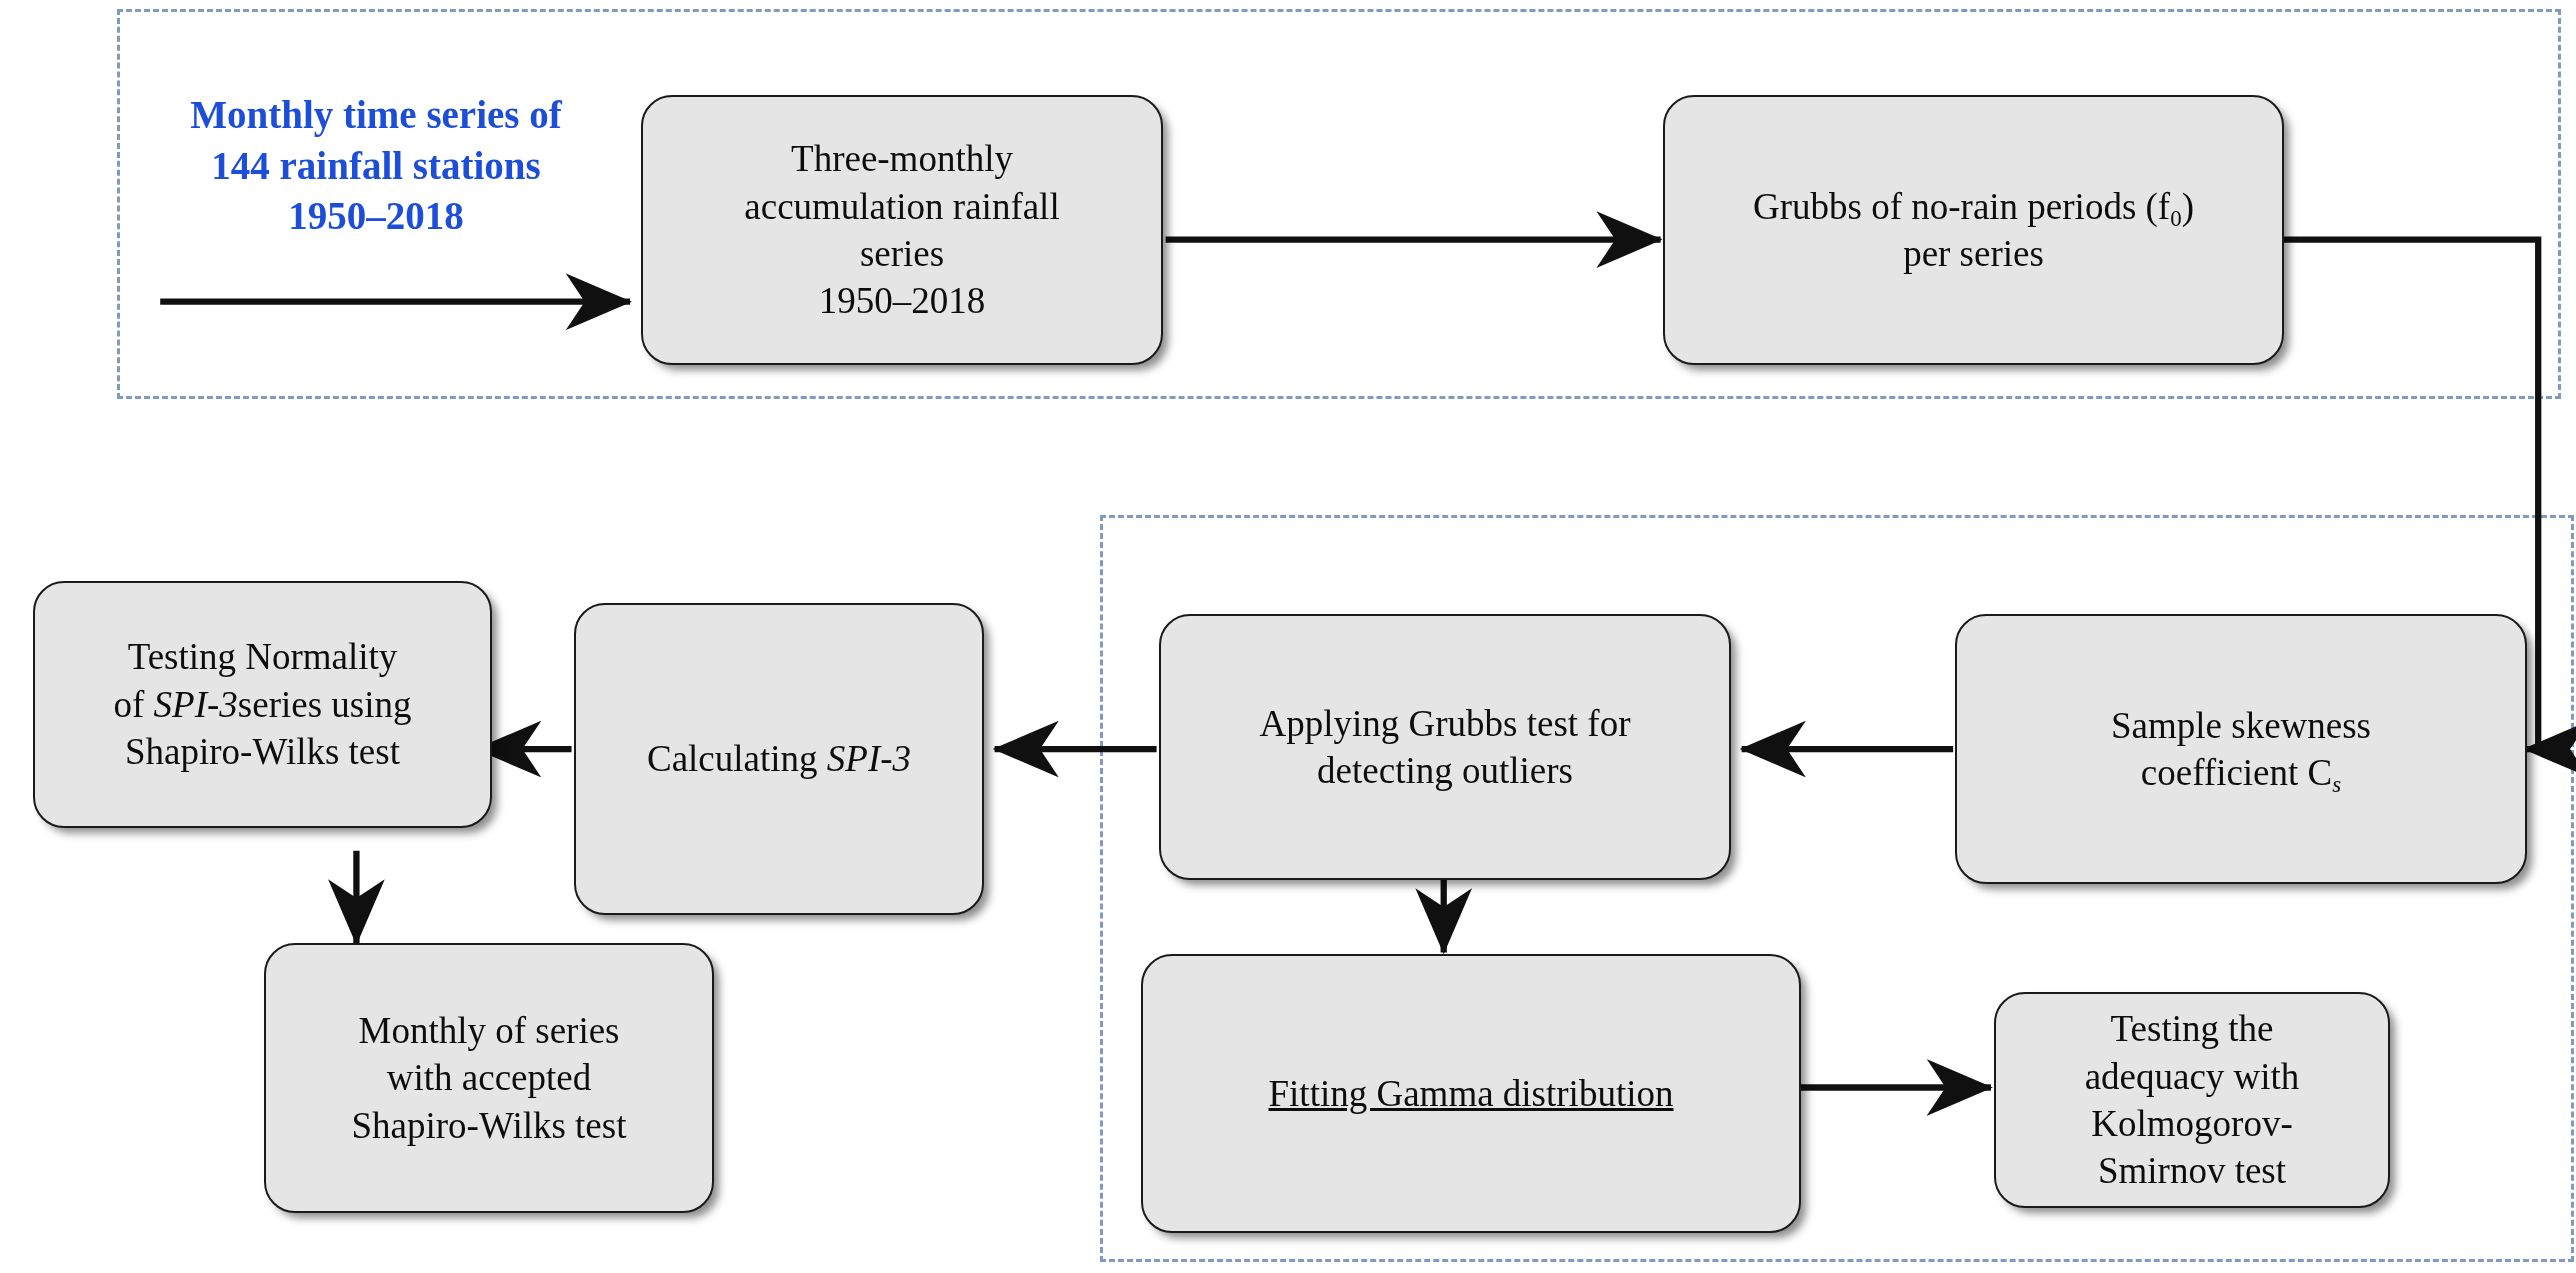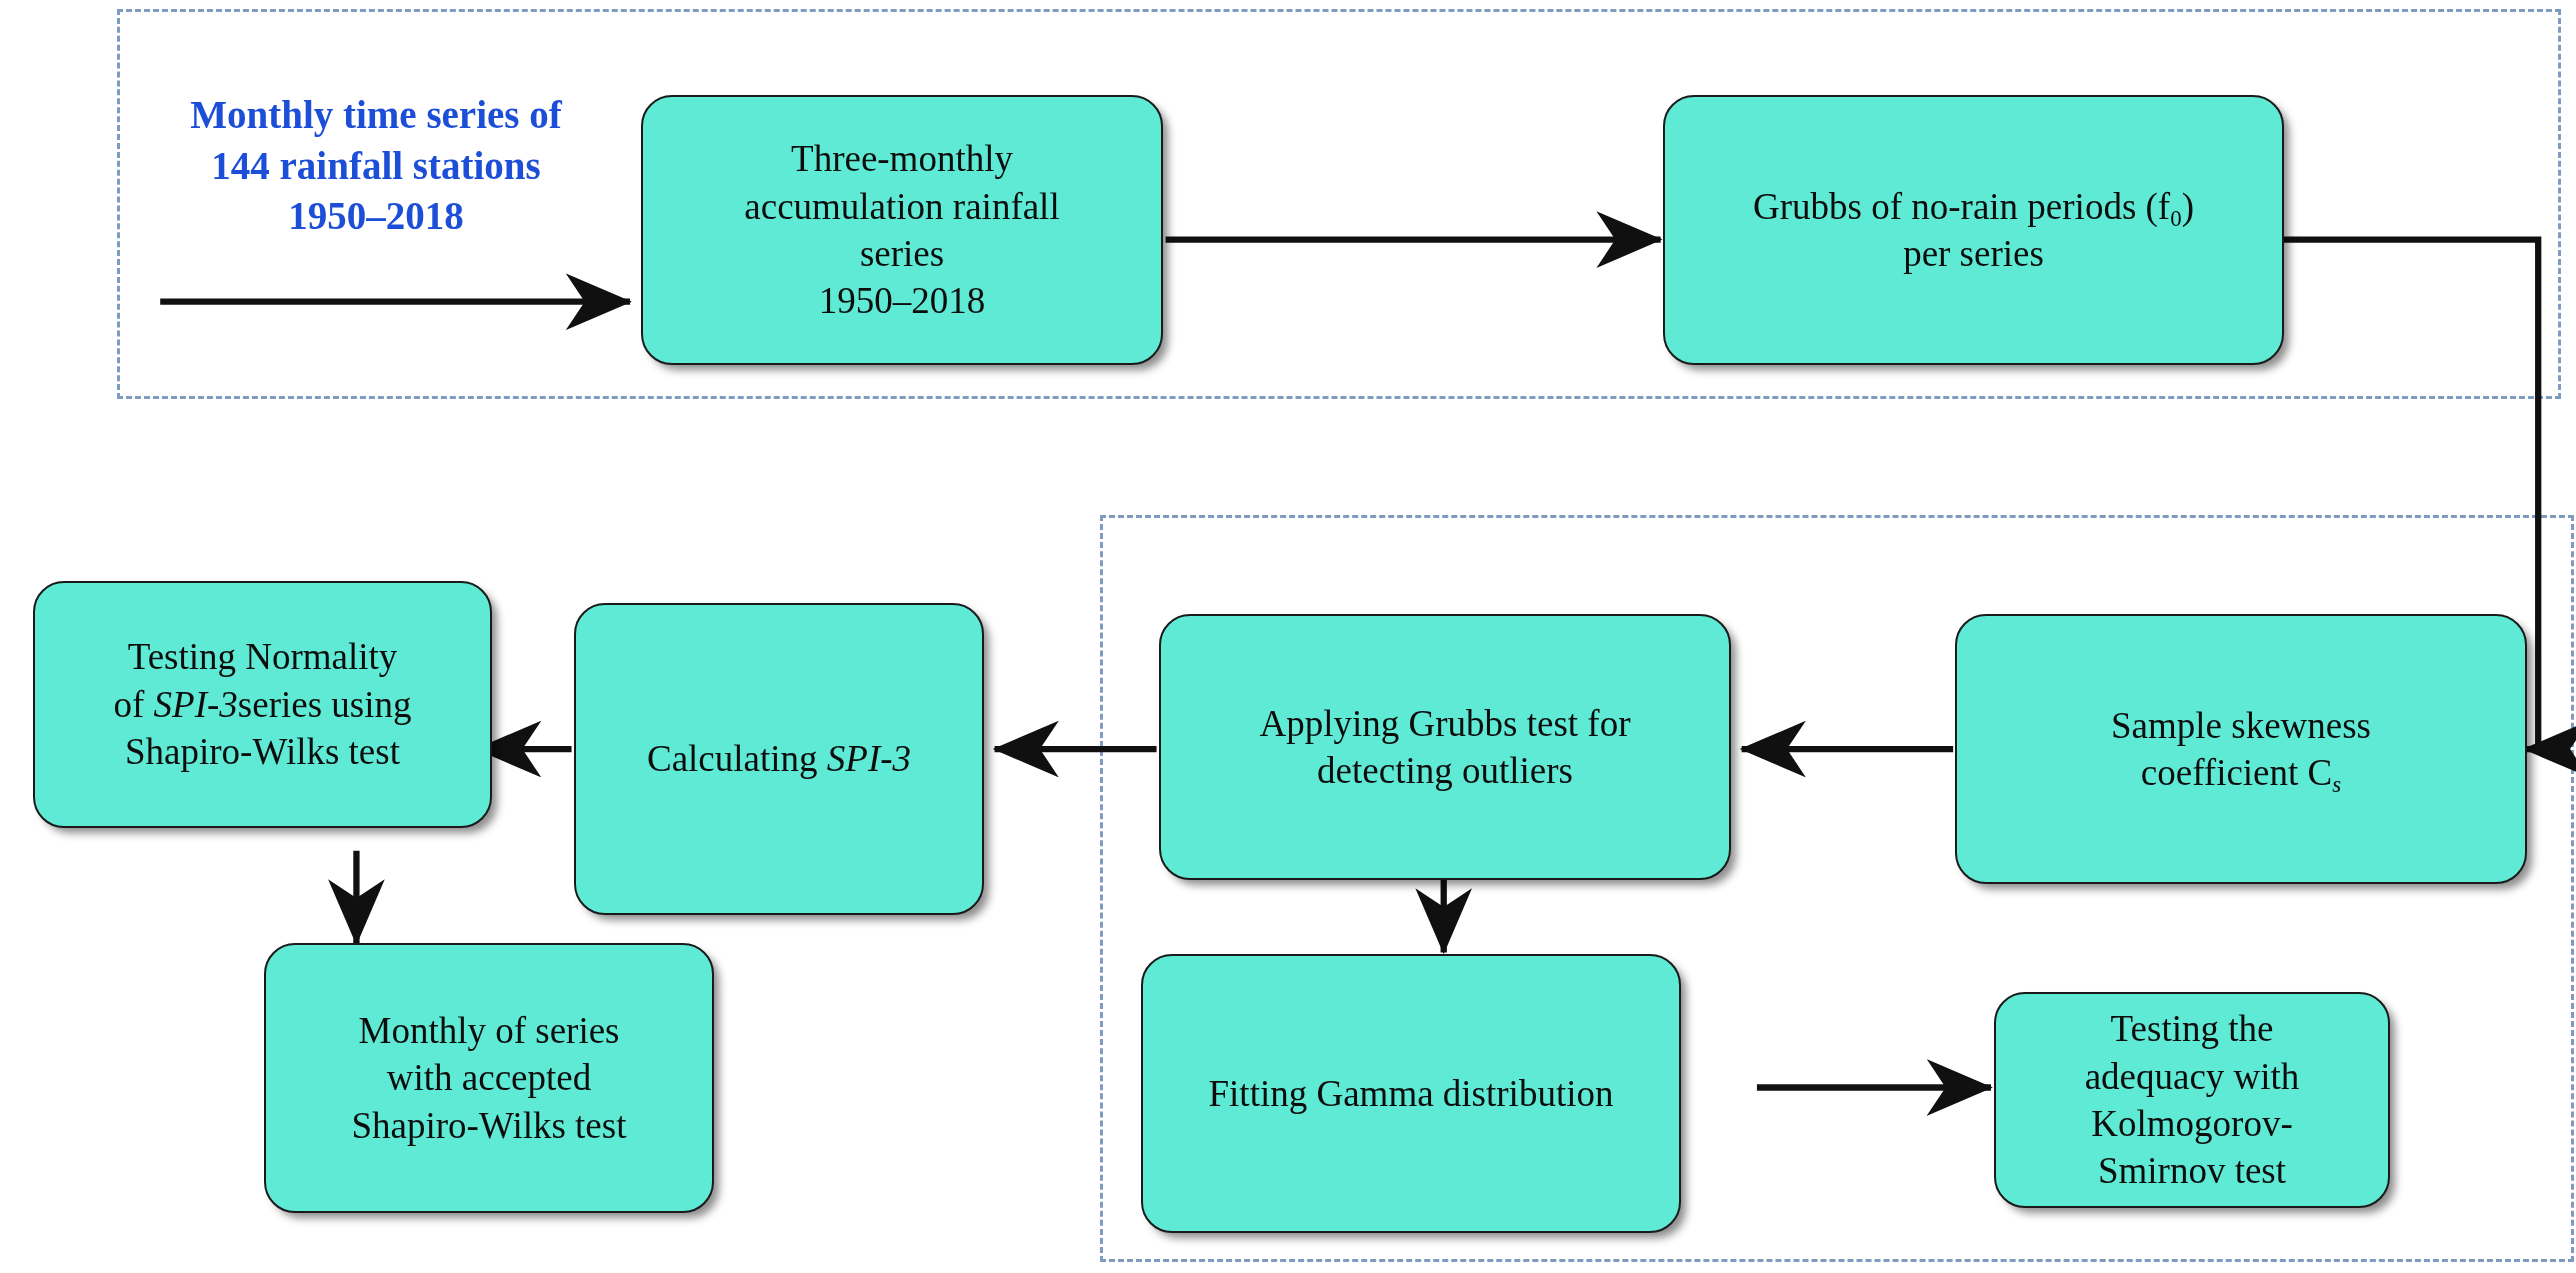--- a/index.html
+++ b/index.html
@@ -22,21 +22,21 @@
     position: absolute;
     border: 3.6px dashed #7f9bc0;
     box-sizing: border-box;
     background: transparent;
   }
 
   
   .node {
     position: absolute;
     box-sizing: border-box;
-    background: #5eead4;
+    background: #e5e5e5;
     border: 2.7px solid #1a1a1a;
     border-radius: 31px;
     display: flex;
     align-items: center;
     justify-content: center;
     text-align: center;
     color: #0d0d0d;
     font-size: 37px;
     line-height: 1.28;
     padding: 9px 14.4px;
@@ -138,21 +138,21 @@
     </span>
   </div>
 
   <div class="node" style="left:1955px; top:614px; width:572px; height:270px;">
     <span class="txt">
       <span>Sample skewness</span><br>
       <span>coefficient C</span><sub class="it">s</sub>
     </span>
   </div>
 
-  <div class="node" style="left:1141px; top:954px; width:540px; height:279px;">
+  <div class="node" style="left:1141px; top:954px; width:660px; height:279px;text-decoration:underline;">
     <span class="txt">
       <span>Fitting Gamma distribution</span>
     </span>
   </div>
 
   <div class="node" style="left:1994px; top:992px; width:396px; height:216px;">
     <span class="txt">
       <span>Testing the</span><br>
       <span>adequacy with</span><br>
       <span>Kolmogorov-</span><br>

